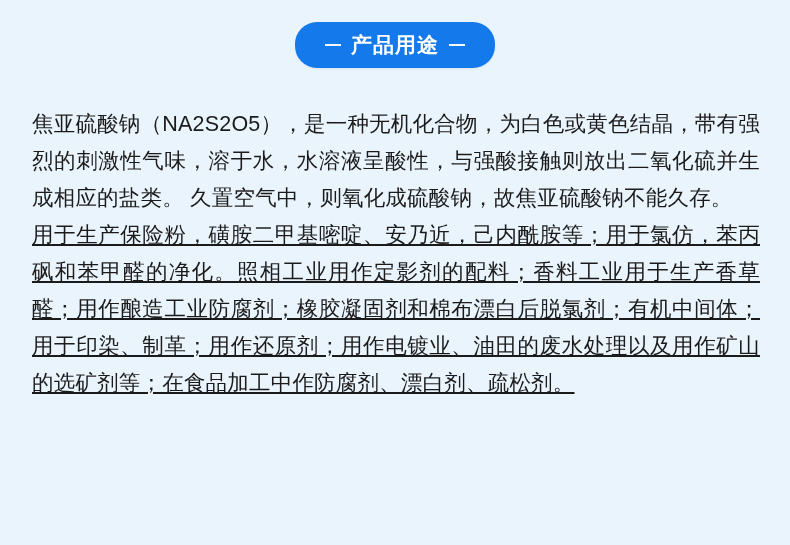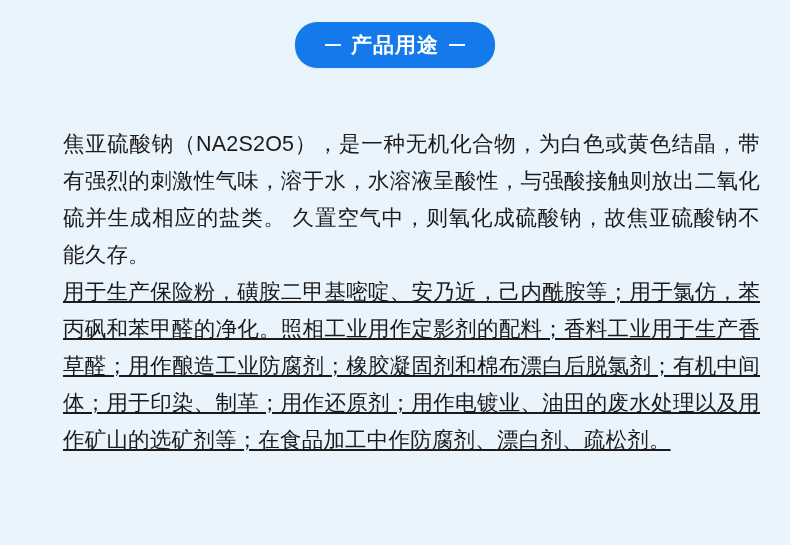--- a/index.html
+++ b/index.html
@@ -49,28 +49,27 @@
     background: #ffffff;
     opacity: 0.95;
   }
   .badge .title {
     white-space: nowrap;
   }
   .body-text {
     position: absolute;
     left: 32px;
     right: 30px;
-    top: 126px;
+    top: 106px;
     color: #1b1b1b;
     font-size: 21.5px;
     line-height: 37px;
     letter-spacing: 0.2px;
     text-align: justify;
     text-justify: inter-ideograph;
-    margin-left: 31px;
   }
   .para {
     margin: 0;
   }
   .para + .para {
     margin-top: 0px;
     text-decoration: underline;
   }
 </style>
 </head>

